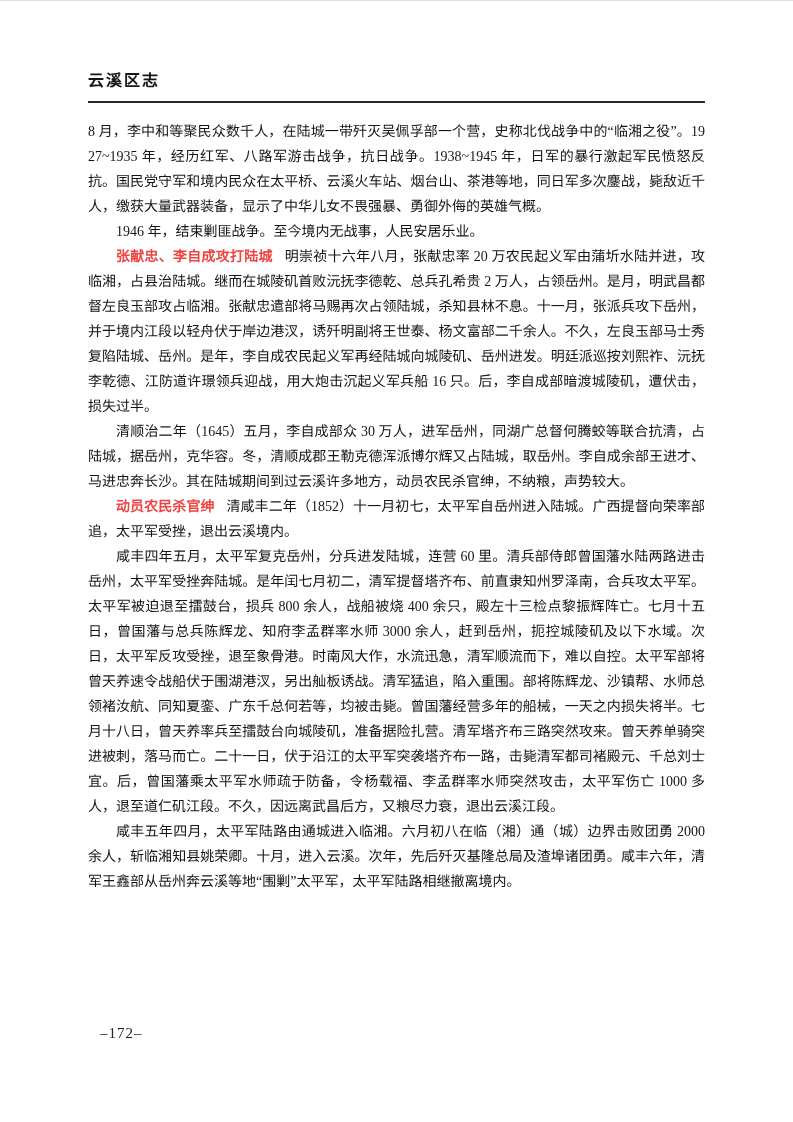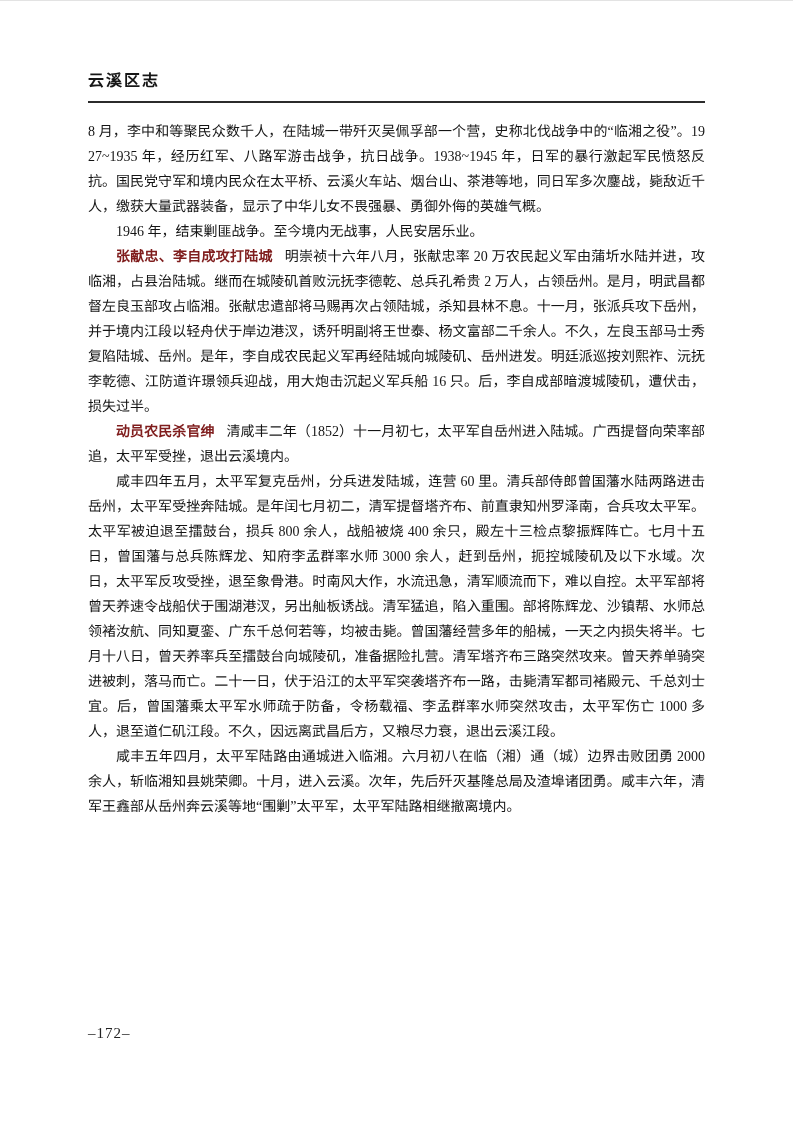--- a/index.html
+++ b/index.html
@@ -59,25 +59,25 @@
     font-family: "Liberation Sans", "DejaVu Sans", sans-serif;
     font-weight: bold;
     font-size: 23px;
     line-height: 30px;
     letter-spacing: 1px;
     color: #111111;
   }
   .lead {
     font-weight: bold;
     margin-right: 0.85em;
-    color: #7f1d1d;
+    color: #ef4444;
   }
   .page-number {
     position: absolute;
-    left: 88px;
+    left: 100px;
     top: 1024px;
     font-size: 15px;
     letter-spacing: 1px;
     color: #222222;
     font-family: "Liberation Serif", "DejaVu Serif", serif;
   }
 </style>
 </head>
 <body>
 
@@ -91,20 +91,21 @@
 
     <main class="body-text">
 
       <p class="para first">8 月，李中和等聚民众数千人，在陆城一带歼灭吴佩孚部一个营，史称北伐战争中的“临湘之役”。1927~1935 年，经历红军、八路军游击战争，抗日战争。1938~1945 年，日军的暴行激起军民愤怒反抗。国民党守军和境内民众在太平桥、云溪火车站、烟台山、茶港等地，同日军多次鏖战，毙敌近千人，缴获大量武器装备，显示了中华儿女不畏强暴、勇御外侮的英雄气概。</p>
 
       <p class="para indent">1946 年，结束剿匪战争。至今境内无战事，人民安居乐业。</p>
 
 
       <p class="para indent"><span class="lead">张献忠、李自成攻打陆城</span><span>明崇祯十六年八月，张献忠率 20 万农民起义军由蒲圻水陆并进，攻临湘，占县治陆城。继而在城陵矶首败沅抚李德乾、总兵孔希贵 2 万人，占领岳州。是月，明武昌都督左良玉部攻占临湘。张献忠遣部将马赐再次占领陆城，杀知县林不息。十一月，张派兵攻下岳州，并于境内江段以轻舟伏于岸边港汊，诱歼明副将王世泰、杨文富部二千余人。不久，左良玉部马士秀复陷陆城、岳州。是年，李自成农民起义军再经陆城向城陵矶、岳州进发。明廷派巡按刘熙祚、沅抚李乾德、江防道许璟领兵迎战，用大炮击沉起义军兵船 16 只。后，李自成部暗渡城陵矶，遭伏击，损失过半。</span></p>
 
+      <p class="para indent">清顺治二年（1645）五月，李自成部众 30 万人，进军岳州，同湖广总督何腾蛟等联合抗清，占陆城，据岳州，克华容。冬，清顺成郡王勒克德浑派博尔辉又占陆城，取岳州。李自成余部王进才、马进忠奔长沙。其在陆城期间到过云溪许多地方，动员农民杀官绅，不纳粮，声势较大。</p>
 
       <p class="para indent"><span class="lead">动员农民杀官绅</span><span>清咸丰二年（1852）十一月初七，太平军自岳州进入陆城。广西提督向荣率部追，太平军受挫，退出云溪境内。</span></p>
 
       <p class="para indent">咸丰四年五月，太平军复克岳州，分兵进发陆城，连营 60 里。清兵部侍郎曾国藩水陆两路进击岳州，太平军受挫奔陆城。是年闰七月初二，清军提督塔齐布、前直隶知州罗泽南，合兵攻太平军。太平军被迫退至擂鼓台，损兵 800 余人，战船被烧 400 余只，殿左十三检点黎振辉阵亡。七月十五日，曾国藩与总兵陈辉龙、知府李孟群率水师 3000 余人，赶到岳州，扼控城陵矶及以下水域。次日，太平军反攻受挫，退至象骨港。时南风大作，水流迅急，清军顺流而下，难以自控。太平军部将曾天养速令战船伏于围湖港汊，另出舢板诱战。清军猛追，陷入重围。部将陈辉龙、沙镇帮、水师总领褚汝航、同知夏銮、广东千总何若等，均被击毙。曾国藩经营多年的船械，一天之内损失将半。七月十八日，曾天养率兵至擂鼓台向城陵矶，准备据险扎营。清军塔齐布三路突然攻来。曾天养单骑突进被刺，落马而亡。二十一日，伏于沿江的太平军突袭塔齐布一路，击毙清军都司褚殿元、千总刘士宜。后，曾国藩乘太平军水师疏于防备，令杨载福、李孟群率水师突然攻击，太平军伤亡 1000 多人，退至道仁矶江段。不久，因远离武昌后方，又粮尽力衰，退出云溪江段。</p>
 
       <p class="para indent">咸丰五年四月，太平军陆路由通城进入临湘。六月初八在临（湘）通（城）边界击败团勇 2000 余人，斩临湘知县姚荣卿。十月，进入云溪。次年，先后歼灭基隆总局及渣埠诸团勇。咸丰六年，清军王鑫部从岳州奔云溪等地“围剿”太平军，太平军陆路相继撤离境内。</p>
 
     </main>
   </div>
 

